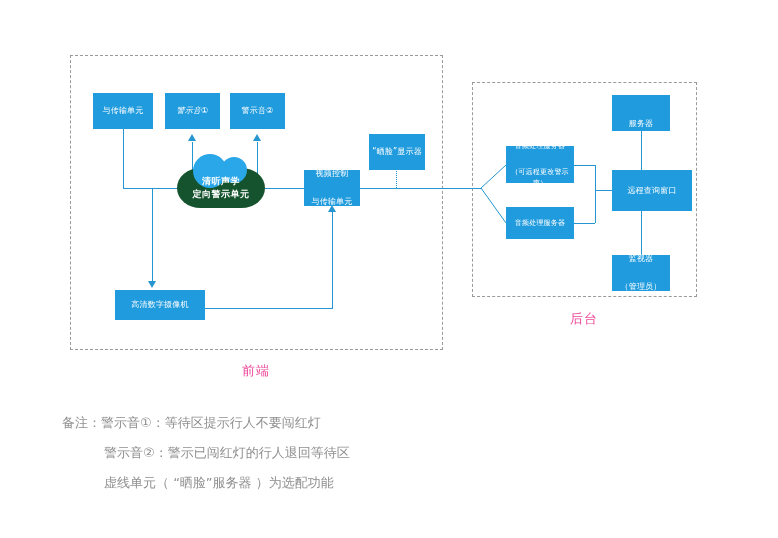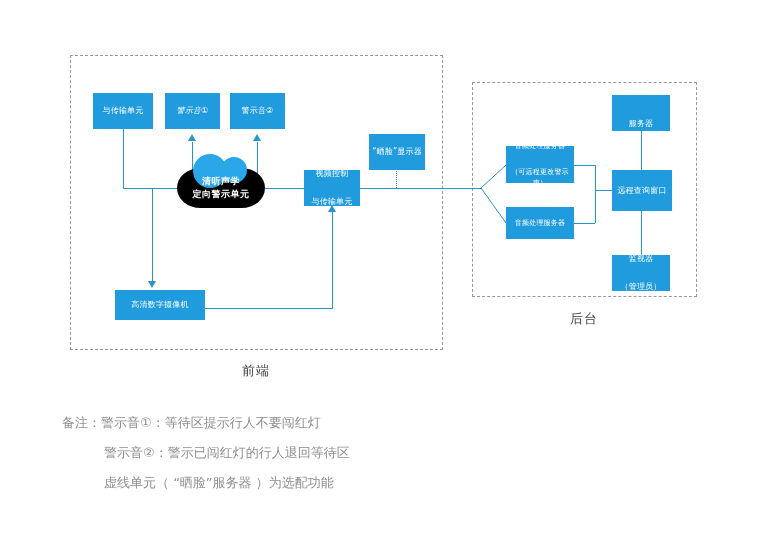--- a/index.html
+++ b/index.html
@@ -20,21 +20,21 @@
 
   
   .group-box {
     position: absolute;
     border: 1.5px dashed #9a9a9a;
     box-sizing: border-box;
     background: transparent;
   }
   .group-label {
     position: absolute;
-    color: #404040;
+    color: #ec4899;
     font-size: 13px;
     letter-spacing: 1px;
     text-align: center;
     white-space: nowrap;
   }
 
   
   .node {
     position: absolute;
     background: #1f9bde;
@@ -48,21 +48,21 @@
     line-height: 1.45;
     text-align: center;
     letter-spacing: 0.2px;
     padding: 1px 2px;
   }
   .node .line2 { display: block; margin-top: 16px; }
 
   
   .cloud {
     position: absolute;
-    background: #000000;
+    background: #14532d;
     color: #ffffff;
     font-size: 9px;
     font-weight: bold;
     line-height: 1.5;
     text-align: left;
     display: flex;
     flex-direction: column;
     align-items: center;
     justify-content: center;
     border-radius: 26px / 22px;
@@ -222,21 +222,21 @@
   </div>
 
   <div class="node" style="left:506px; top:207px; width:68px; height:32px; font-size:7px;">
     <span>音频处理服务器</span>
   </div>
 
   <div class="node" style="left:612px; top:95px; width:58px; height:36px;justify-content:flex-end;">
     <span>服务器</span>
   </div>
 
-  <div class="node" style="left:612px; top:170px; width:60px; height:41px;">
+  <div class="node" style="left:612px; top:170px; width:80px; height:41px;">
     <span>远程查询窗口</span>
   </div>
 
   <div class="node" style="left:612px; top:255px; width:58px; height:36px;">
     <span>监视器</span>
     <span class="line2">（管理员）</span>
   </div>
 
   <div class="notes">
     <div class="note-row">备注：警示音①：等待区提示行人不要闯红灯</div>

